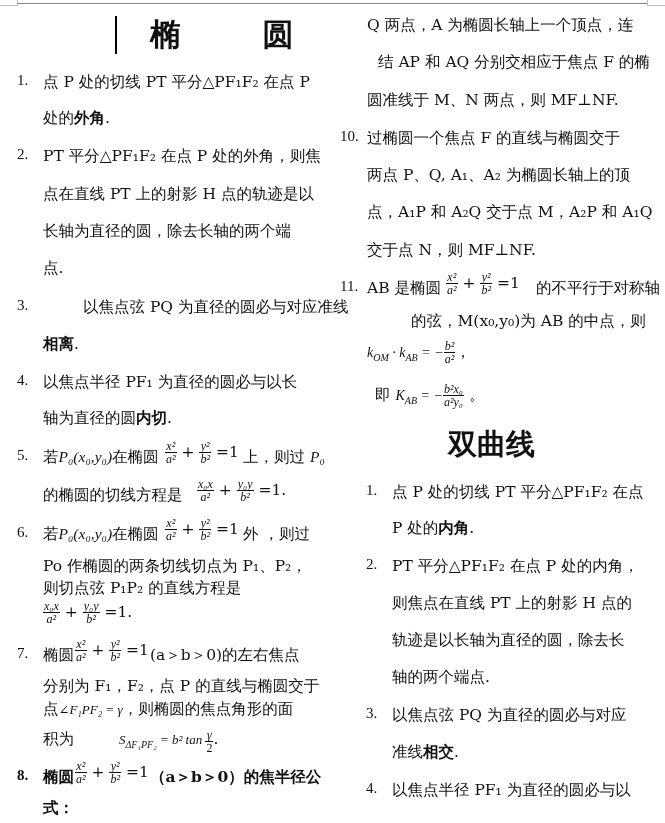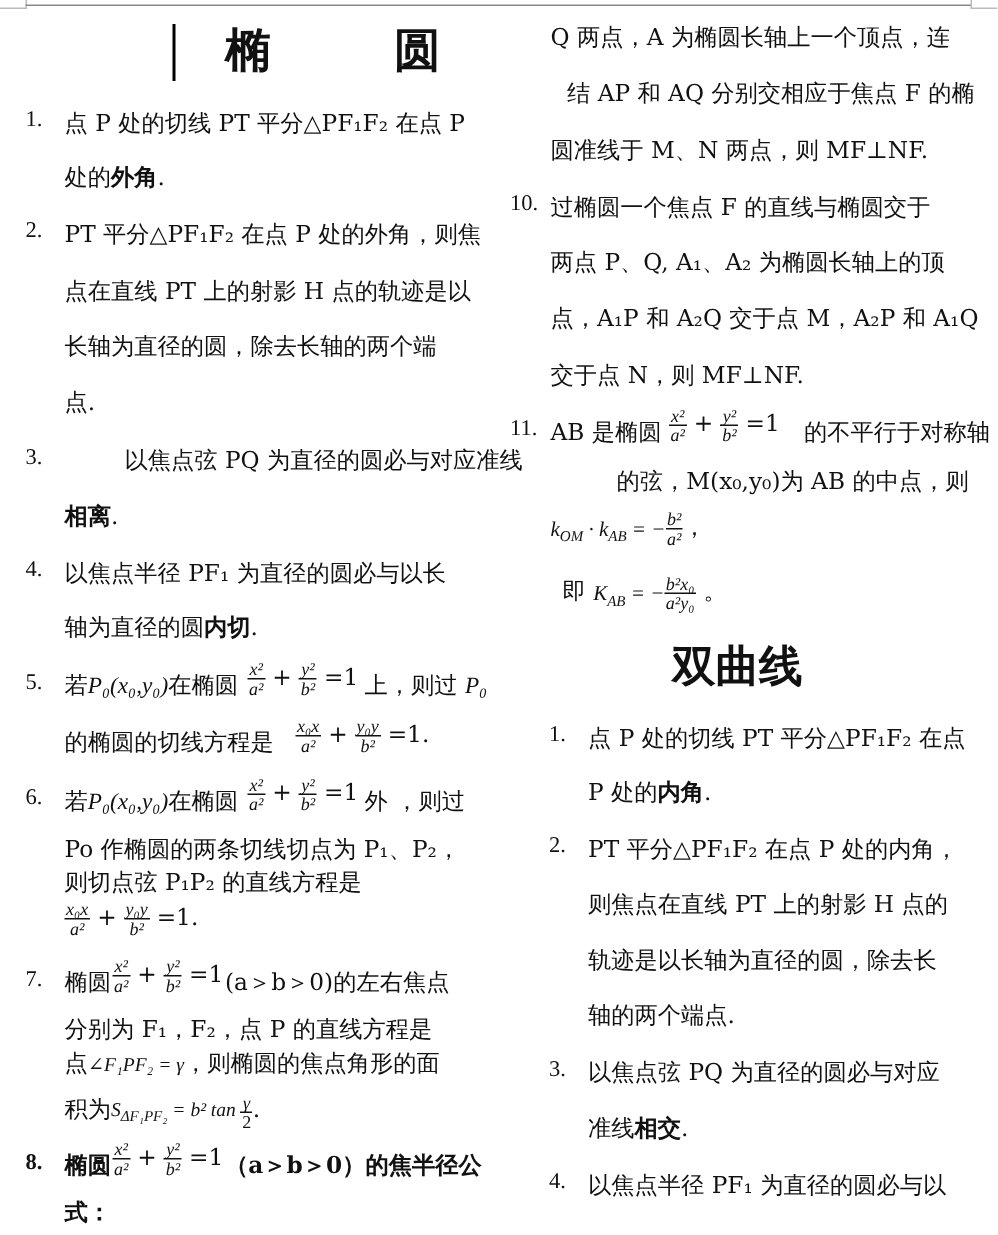--- a/index.html
+++ b/index.html
@@ -92,26 +92,26 @@
     </span>
   </div>
 
   <div>
     <span class="num" style="left:17px;top:645px;">7.</span>
     <span class="abs" style="left:43px;top:645px;">椭圆</span>
     <span class="abs" style="left:75px;top:638px;">
       <span class="frac"><span>x²</span><span class="den">a²</span></span> + <span class="frac"><span>y²</span><span class="den">b²</span></span> =1
     </span>
     <span class="abs" style="left:150px;top:645px;">(a＞b＞0)的左右焦点</span>
-    <span class="abs" style="left:43px;top:676px;">分别为 F₁，F₂，点 P 的直线方程是</span>
+    <span class="abs" style="left:43px;top:676px;">分别为 F₁，F₂，点 P 的直线与椭圆交于</span>
     <span class="abs" style="left:43px;top:699px;">
       <span>点</span><span class="math" style="font-size:13px;">∠F₁PF₂ = γ</span><span>，则椭圆的焦点角形的面</span>
     </span>
     <span class="abs" style="left:43px;top:729px;">
-      <span>积为</span><span class="math" style="font-size:13px;">S<sub>ΔF₁PF₂</sub> = b² tan <span class="frac"><span>γ</span><span class="den" style="font-style:normal;">2</span></span></span><span>.</span>
+      <span>积为</span><span class="math" style="font-size:13px;margin-left:45px;">S<sub>ΔF₁PF₂</sub> = b² tan <span class="frac"><span>γ</span><span class="den" style="font-style:normal;">2</span></span></span><span>.</span>
     </span>
   </div>
 
   <div>
     <span class="num bold" style="left:17px;top:767px;">8.</span>
     <span class="abs bold" style="left:43px;top:767px;">椭圆</span>
     <span class="abs" style="left:75px;top:760px;">
       <span class="frac"><span>x²</span><span class="den">a²</span></span> + <span class="frac"><span>y²</span><span class="den">b²</span></span> =1
     </span>
     <span class="abs bold" style="left:150px;top:767px;">（a＞b＞0）的焦半径公</span>

